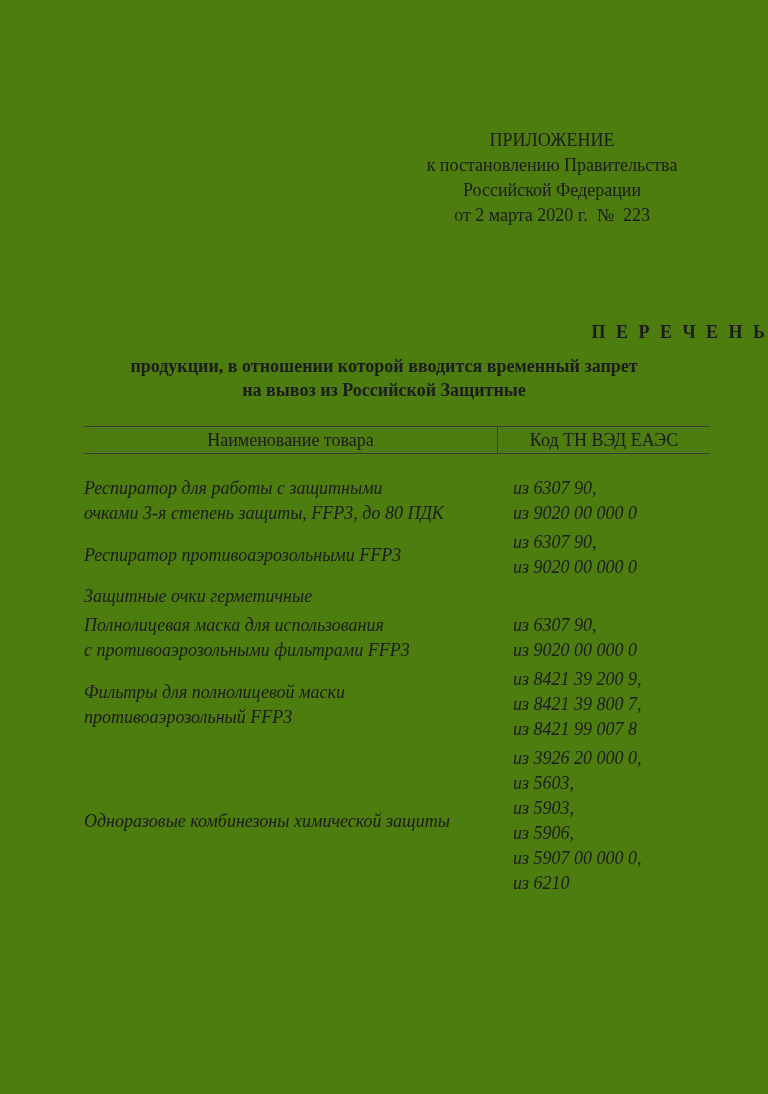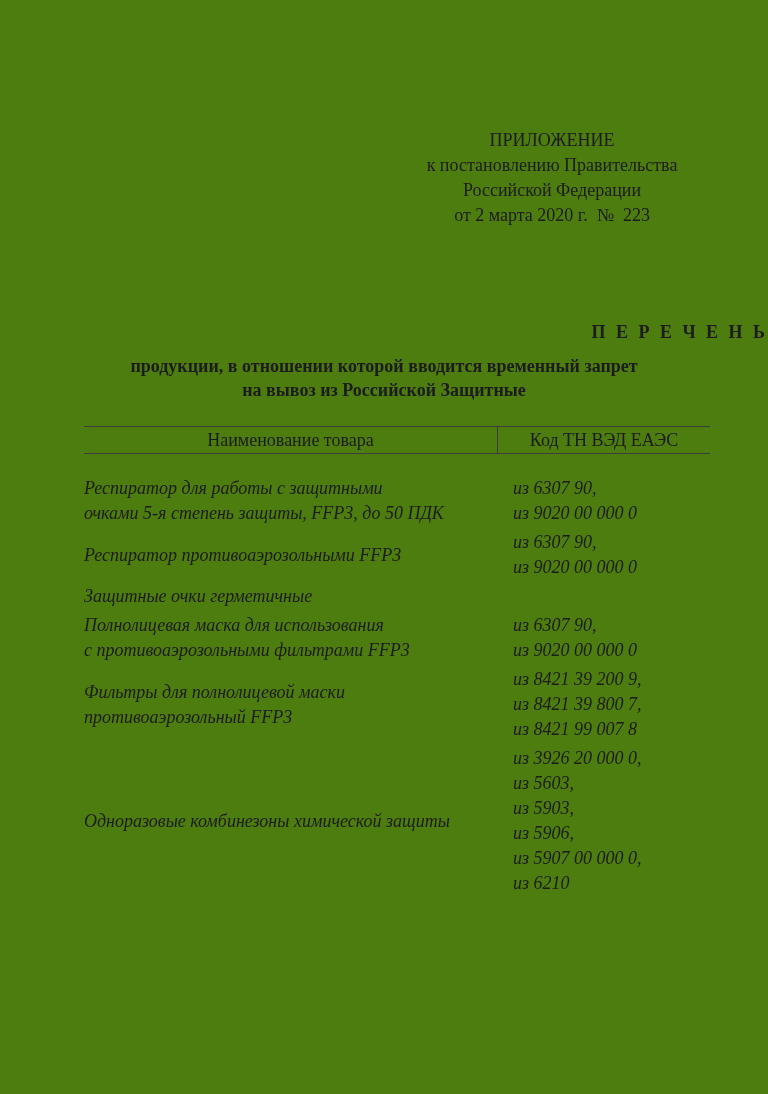--- a/index.html
+++ b/index.html
@@ -99,21 +99,21 @@
 
   <div class="table">
     <div class="thead">
       <div class="th th-name">Наименование товара</div>
       <div class="th th-code">Код ТН ВЭД ЕАЭС</div>
     </div>
     <div class="tbody">
         <div class="trow">
           <div class="td-name">
             <div class="line">Респиратор для работы с защитными</div>
-            <div class="line">очками 5-я степень защиты, FFP3, до 50 ПДК</div>
+            <div class="line">очками 3-я степень защиты, FFP3, до 80 ПДК</div>
           </div>
           <div class="td-codes">
             <div class="line">из 6307 90,</div>
             <div class="line">из 9020 00 000 0</div>
           </div>
         </div>
         <div class="trow">
           <div class="td-name">
             <div class="line">Респиратор противоаэрозольными FFP3</div>
           </div>

